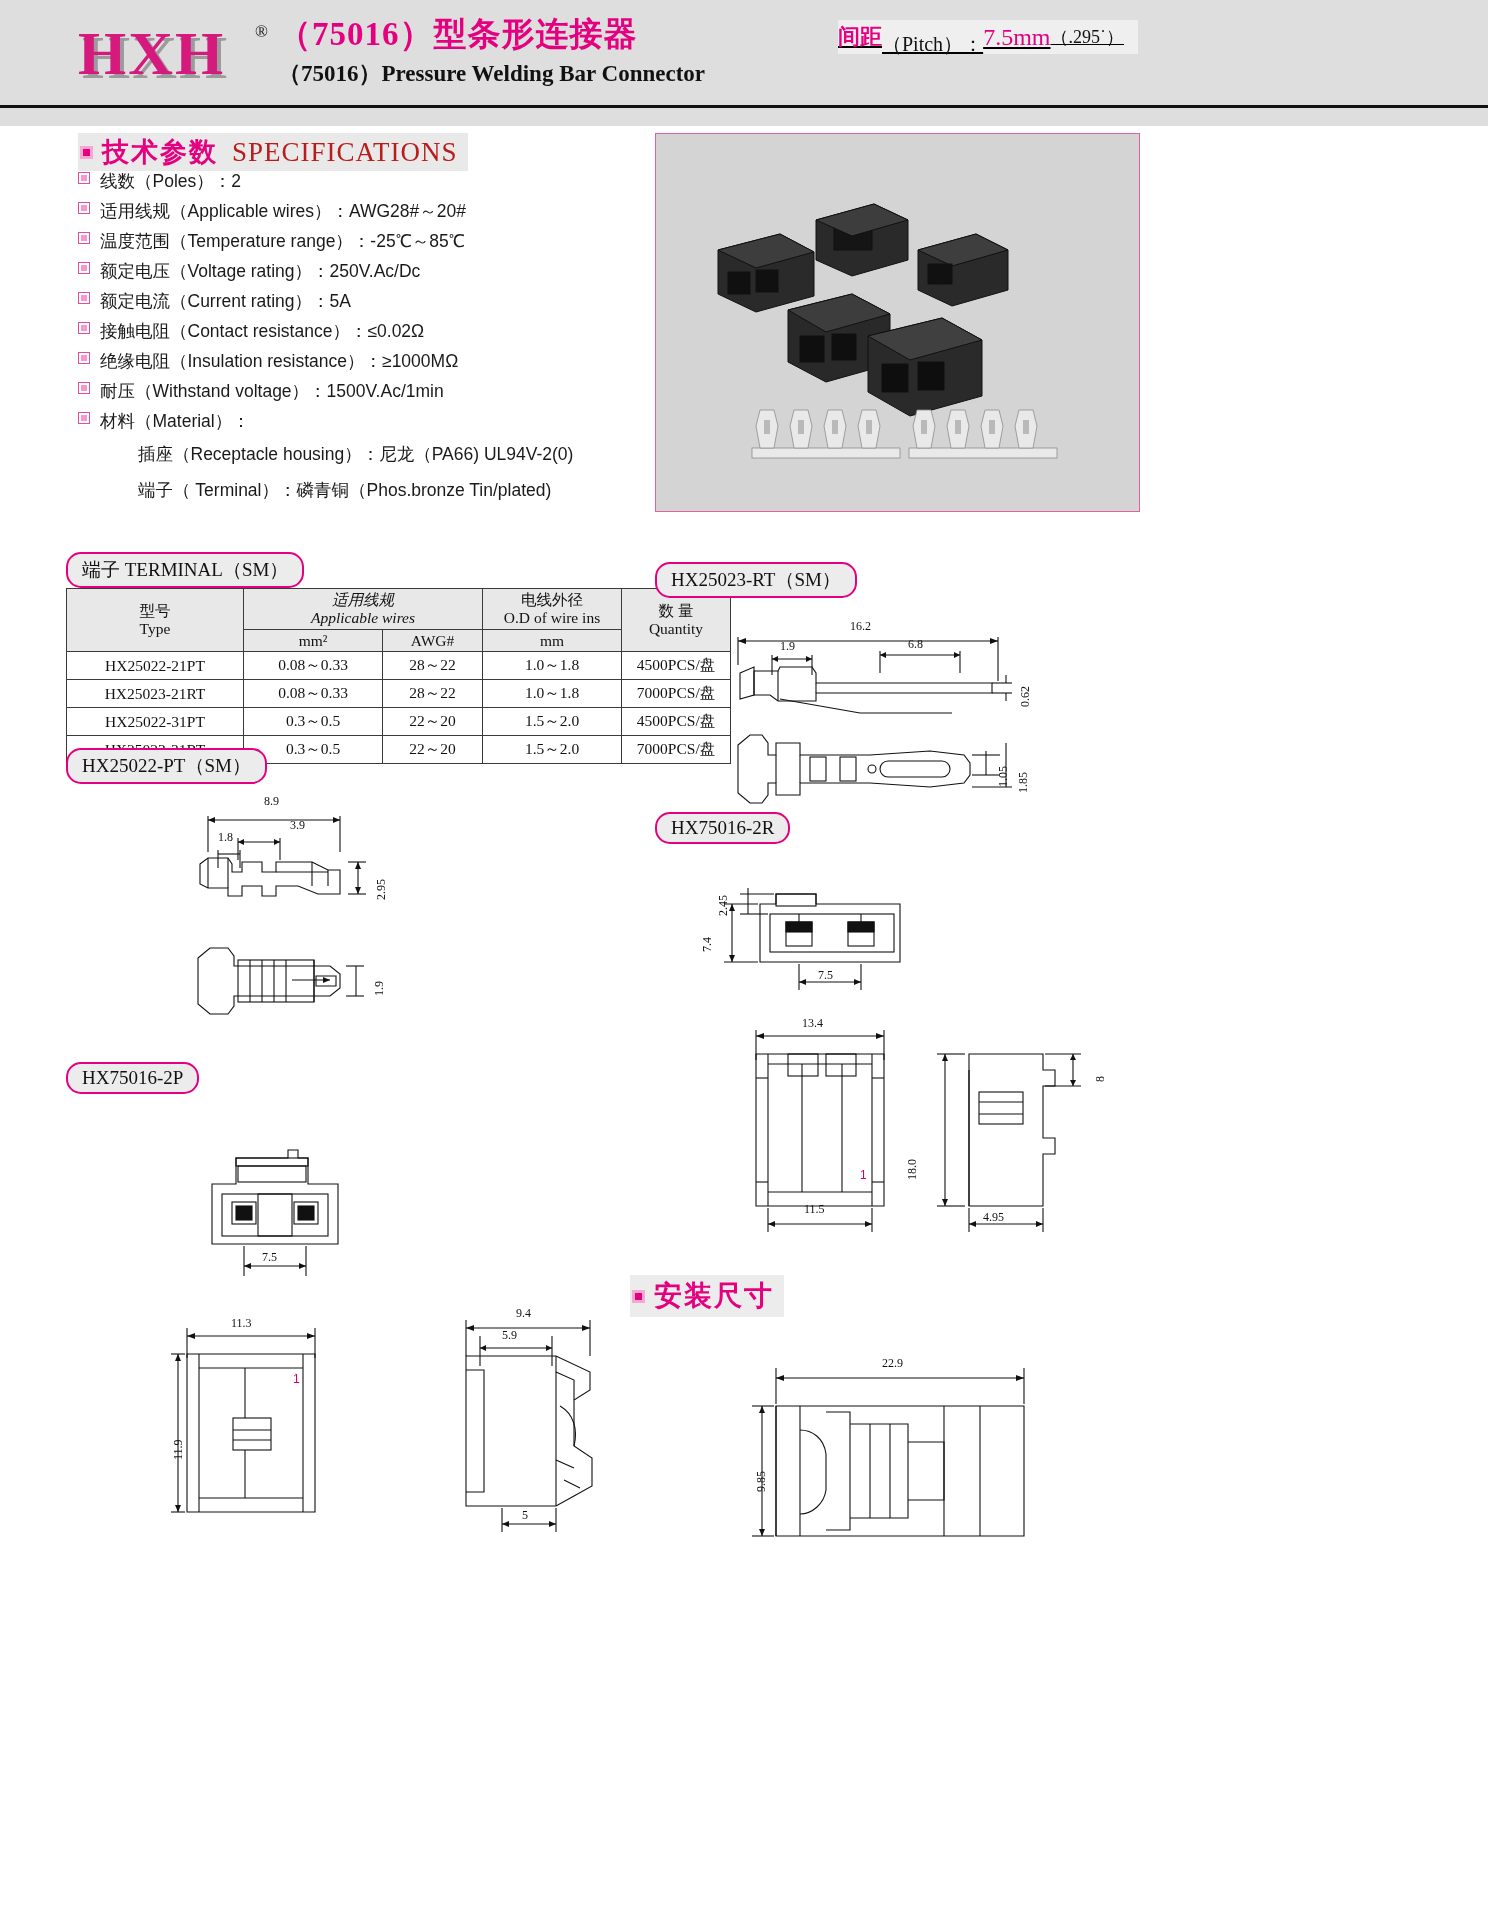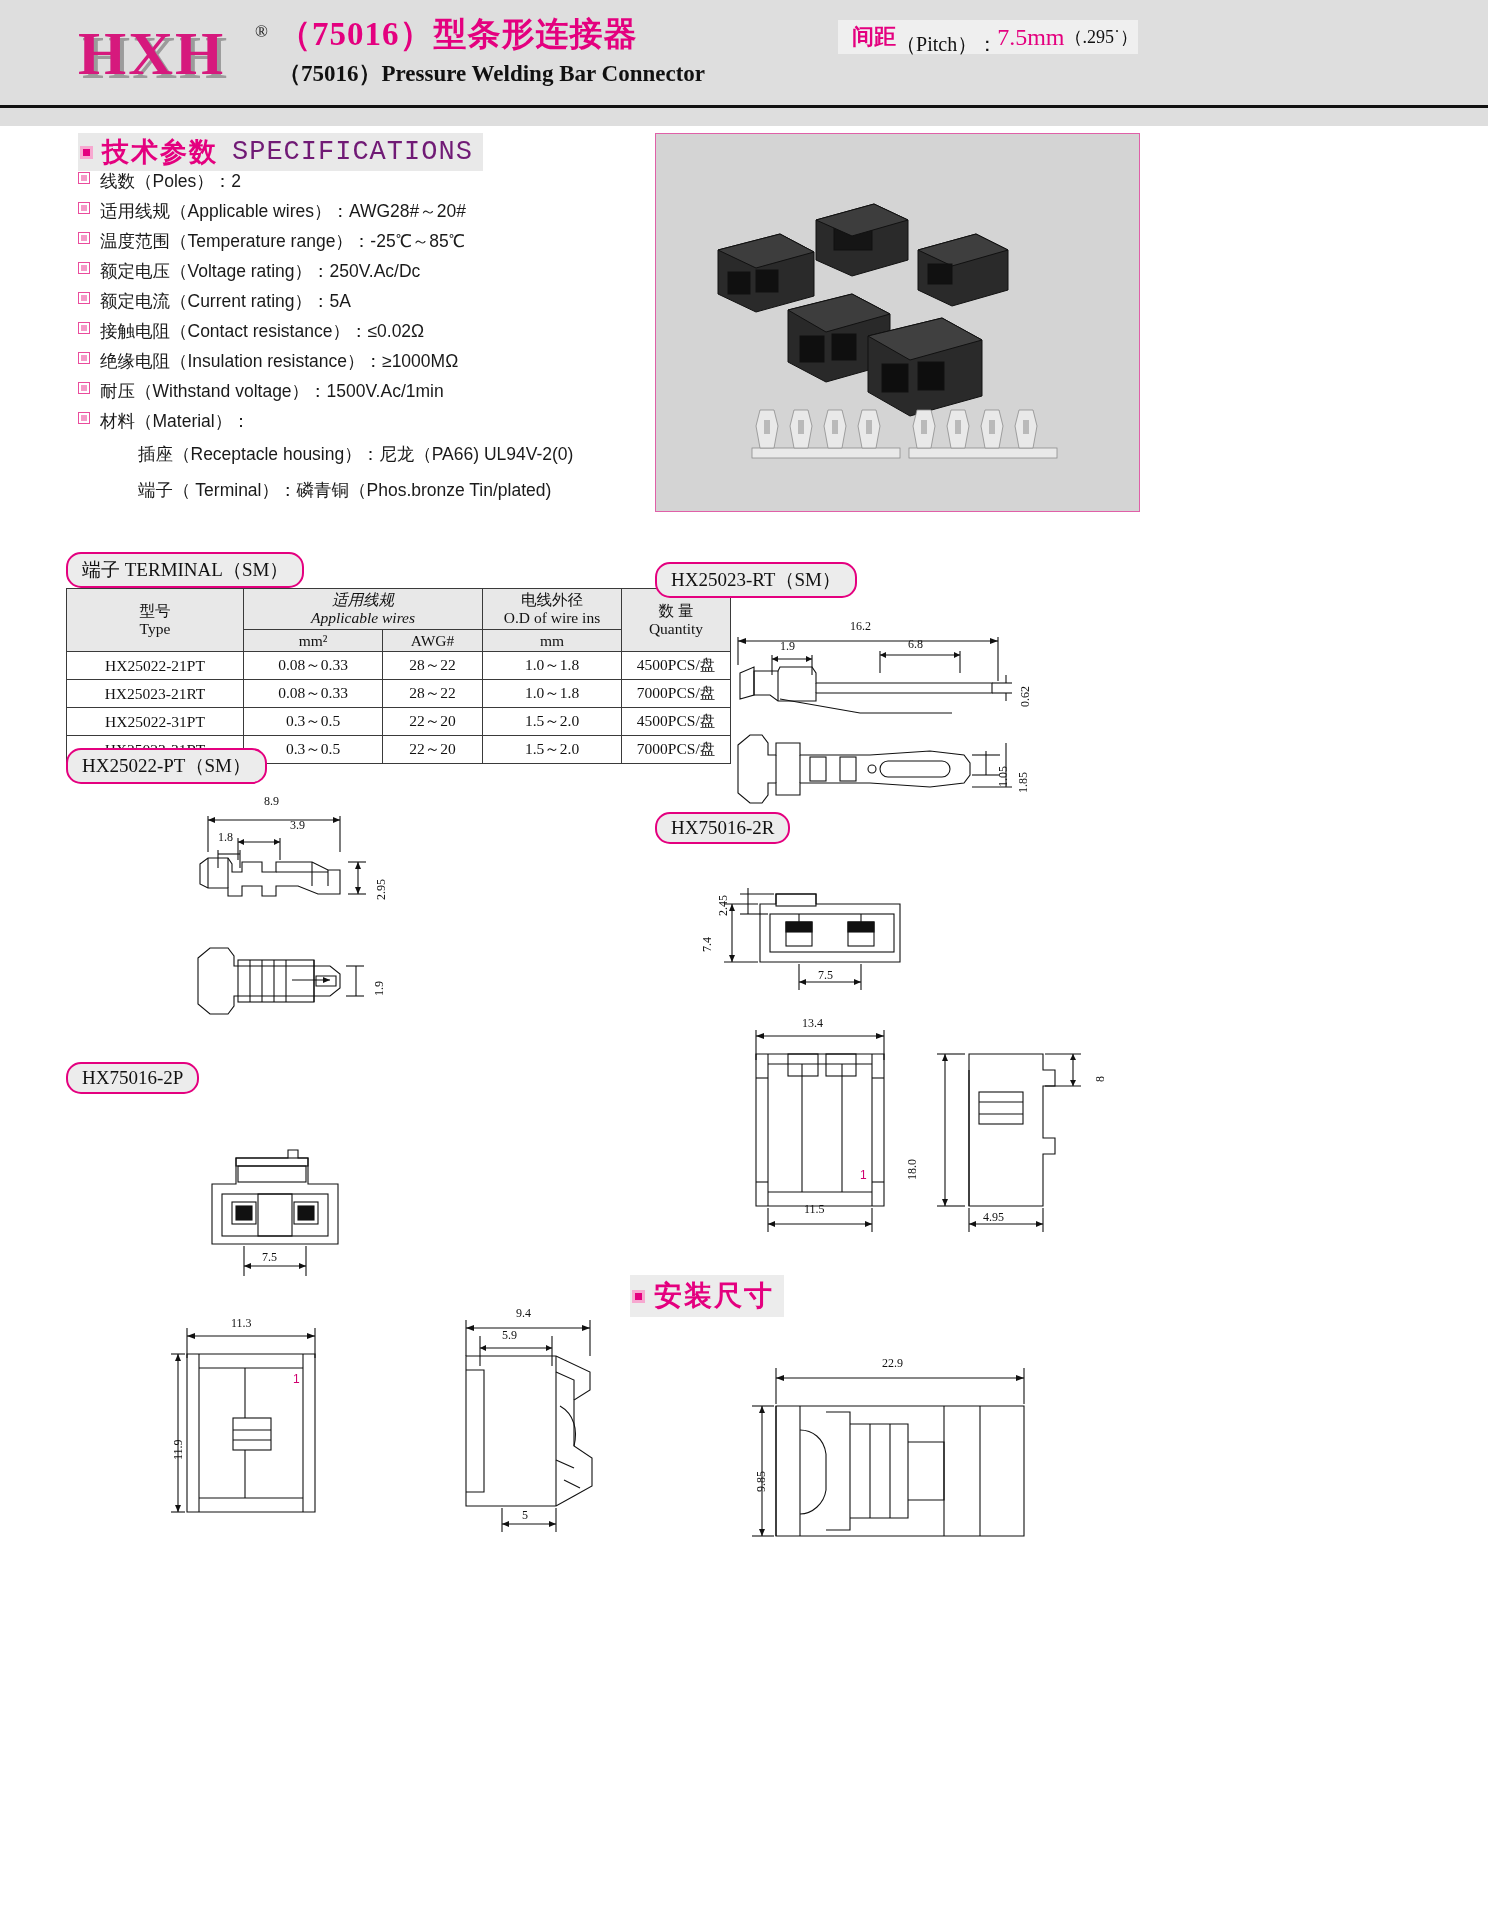--- a/index.html
+++ b/index.html
@@ -14,36 +14,36 @@
         font-weight:bold;font-size:62px;letter-spacing:2px;color:#d6197d;
         text-shadow:4px 4px 0 #9b9b9b;}
   .reg{position:absolute;left:255px;top:22px;font-size:17px;color:#1a1a1a;
        font-family:"Liberation Serif",serif;}
   .tbox{position:absolute;left:278px;top:16px;}
   .title-cn{font-family:"Liberation Serif",serif;font-weight:bold;font-size:33px;
             color:#e4007f;letter-spacing:1px;line-height:1.1;}
   .title-en{font-family:"Liberation Serif",serif;font-weight:bold;font-size:23px;
             color:#111;margin-top:6px;letter-spacing:0px;}
   .pitchbox{position:absolute;left:838px;top:20px;width:300px;height:34px;
-            background:#efefef;display:flex;align-items:center;justify-content:flex-end;}
+            background:#efefef;display:flex;align-items:center;justify-content:flex-start;text-decoration:underline;}
   .pitchbox .cn{color:#e4007f;font-weight:bold;font-size:22px;font-family:"Liberation Serif",serif;}
   .pitchbox .en{color:#111;font-size:20px;font-family:"Liberation Serif",serif;margin-top:15px;}
   .pitchbox .val{color:#e4007f;font-size:24px;font-family:"Liberation Serif",serif;}
   .pitchbox .inch{color:#111;font-size:18px;font-family:"Liberation Serif",serif;}
   .hdr-rule{position:absolute;left:0;top:105px;width:1488px;height:3px;background:#111;}
 
   
   .spec-head{position:absolute;left:78px;top:133px;display:flex;align-items:center;
              background:#e9e9e9;padding:1px 10px 1px 2px;}
   .sq{width:13px;height:13px;background:#e4007f;display:inline-block;margin-right:9px;
       box-shadow:inset 0 0 0 3px #f7a8d0;}
   .sq-sm{width:10px;height:10px;background:#f49ac8;display:inline-block;margin-right:10px;
       box-shadow:inset 0 0 0 2px #fff;border:1px solid #ea4c9d;}
   .spec-head .cn{color:#e4007f;font-weight:bold;font-size:27px;font-family:"Liberation Serif",serif;letter-spacing:2px;}
-  .spec-head .en{color:#701a75;font-size:27px;font-family:Liberation Mono, monospace;margin-left:14px;letter-spacing:1px;}
+  .spec-head .en{color:#b91c1c;font-size:27px;font-family:Liberation Serif, serif;margin-left:14px;letter-spacing:1px;}
   .spec-list{position:absolute;left:78px;top:172px;width:560px;}
   .spec-item{display:flex;align-items:flex-start;font-size:17.5px;color:#1a1a1a;
              line-height:1.0;margin-bottom:11.5px;white-space:nowrap;}
   .spec-item .txt{padding-top:1px;}
   .sub-item{margin-left:60px;font-size:17.5px;color:#1a1a1a;margin-bottom:11.5px;white-space:nowrap;}
 
   
   .photo{position:absolute;left:655px;top:133px;width:483px;height:377px;
          background:#d4d4d4;border:1.5px solid #e060a8;}
 

